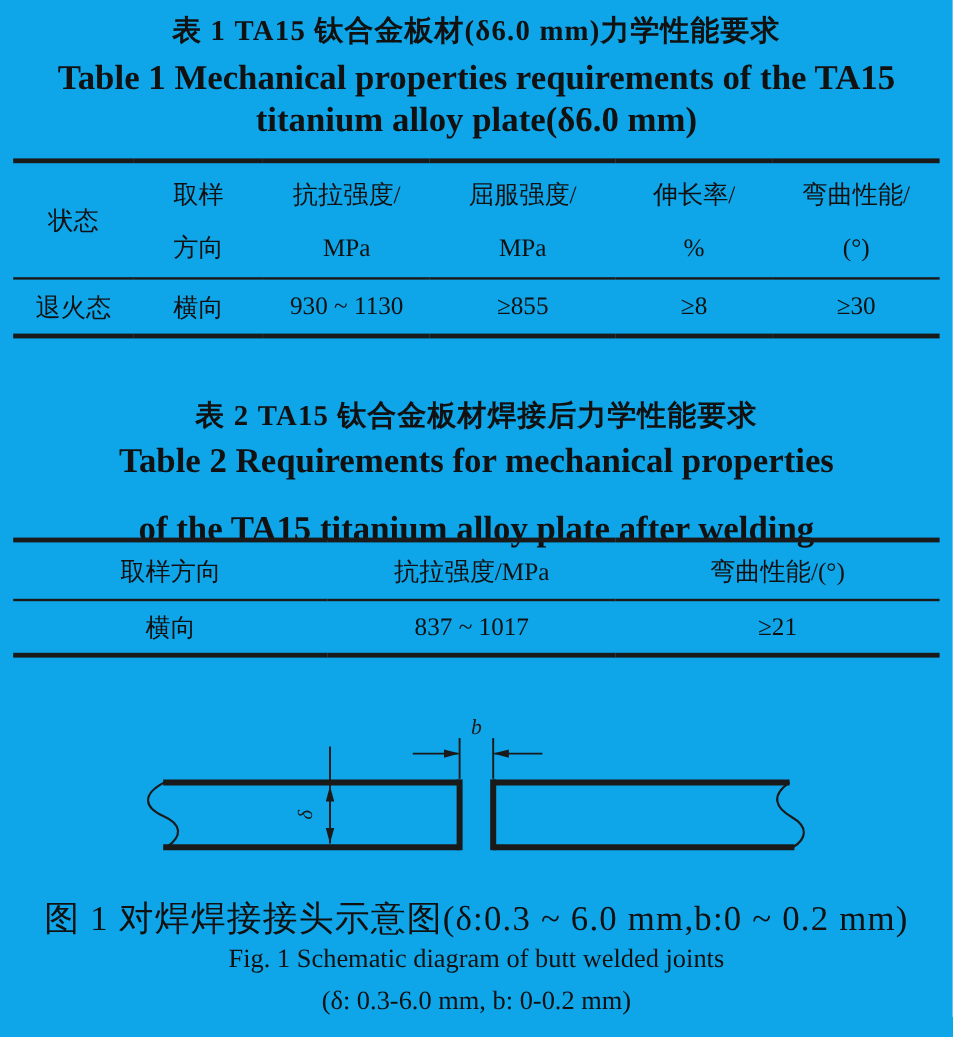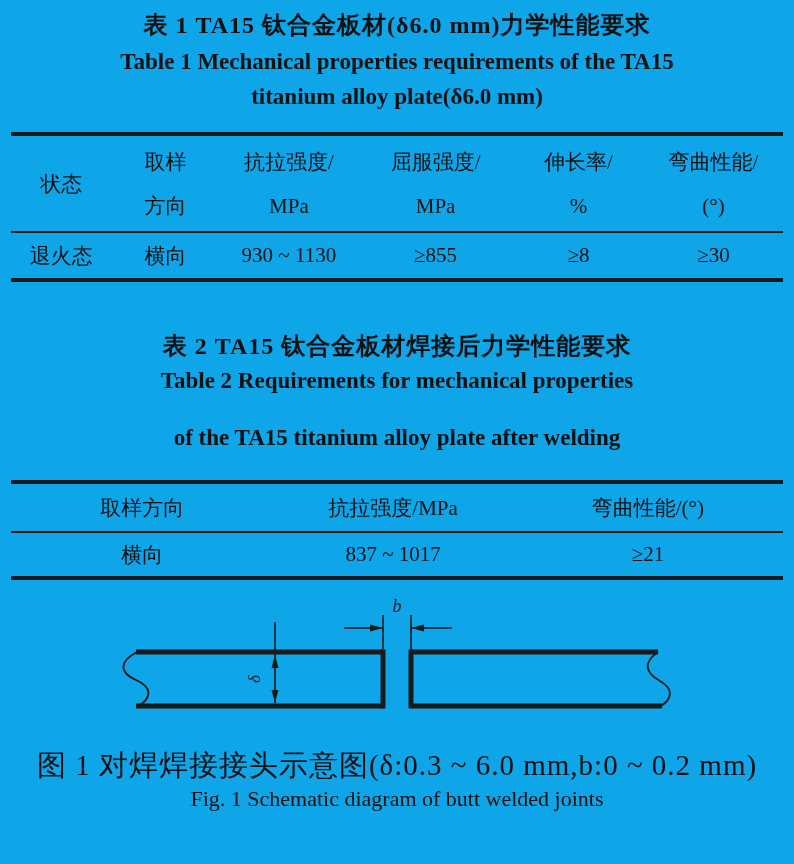--- a/index.html
+++ b/index.html
@@ -8,21 +8,21 @@
     position: relative;
     width: 794px;
     height: 864px;
     background: #0ea5e9;
     color: #111111;
     font-family: "Liberation Serif", "DejaVu Serif", serif;
     overflow: hidden;
   }
   .line { position: absolute; left: 0; width: 100%; text-align: center; white-space: nowrap; }
   .zh-bold  { font-weight: bold; font-size: 24px; letter-spacing: 1px; }
-  .en-bold  { font-weight: bold; font-size: 23px; }
+  .en-bold  { font-weight: bold; font-size: 29px; }
   .cap-zh   { font-size: 29px; letter-spacing: 1px; }
   .cap-en   { font-size: 22px; }
 
   table.rule-table {
     position: absolute;
     left: 11px;
     width: 772px;
     border-collapse: collapse;
     table-layout: fixed;
     font-size: 21px;
@@ -30,21 +30,21 @@
   }
   table.rule-table th, table.rule-table td {
     font-weight: normal;
     text-align: center;
     vertical-align: middle;
     padding: 0;
   }
   #table1 { top: 132px; }
   #table1 thead tr { height: 98px; }
   #table1 tbody tr { height: 48px; }
-  #table2 { top: 448px; margin-top: 32px; }
+  #table2 { top: 448px; }
   #table2 thead tr { height: 50px; }
   #table2 tbody tr { height: 46px; }
   .thead-row { border-top: 4px solid #1a1a1a; border-bottom: 2px solid #1a1a1a; }
   .tbody-row { border-bottom: 4px solid #1a1a1a; }
   .hline { display: block; line-height: 44px; }
 
   .figure-wrap { position: absolute; left: 0; top: 585px; width: 794px; height: 150px; }
 </style>
 </head>
 <body>
@@ -161,14 +161,15 @@
         <line x1="412" y1="43" x2="452" y2="43" stroke-width="1.6"></line>
         <polygon points="383,43 370,39.5 370,46.5" fill="#1a1a1a" stroke="none"></polygon>
         <polygon points="411,43 424,39.5 424,46.5" fill="#1a1a1a" stroke="none"></polygon>
       </g>
       <text x="397" y="27" text-anchor="middle" font-size="18" font-style="italic" font-family="Liberation Serif, DejaVu Serif, serif" fill="#1a1a1a">b</text>
     </svg>
   </div>
 
   <div class="line cap-zh" style="top: 746px;">图 1  对焊焊接接头示意图(δ:0.3 ~ 6.0 mm,b:0 ~ 0.2 mm)</div>
   <div class="line cap-en" style="top: 786px;">Fig. 1  Schematic diagram of butt welded joints</div>
+  <div class="line cap-en" style="top: 821px;">(δ: 0.3-6.0 mm, b: 0-0.2 mm)</div>
 
 </div>
 
 </body></html>

